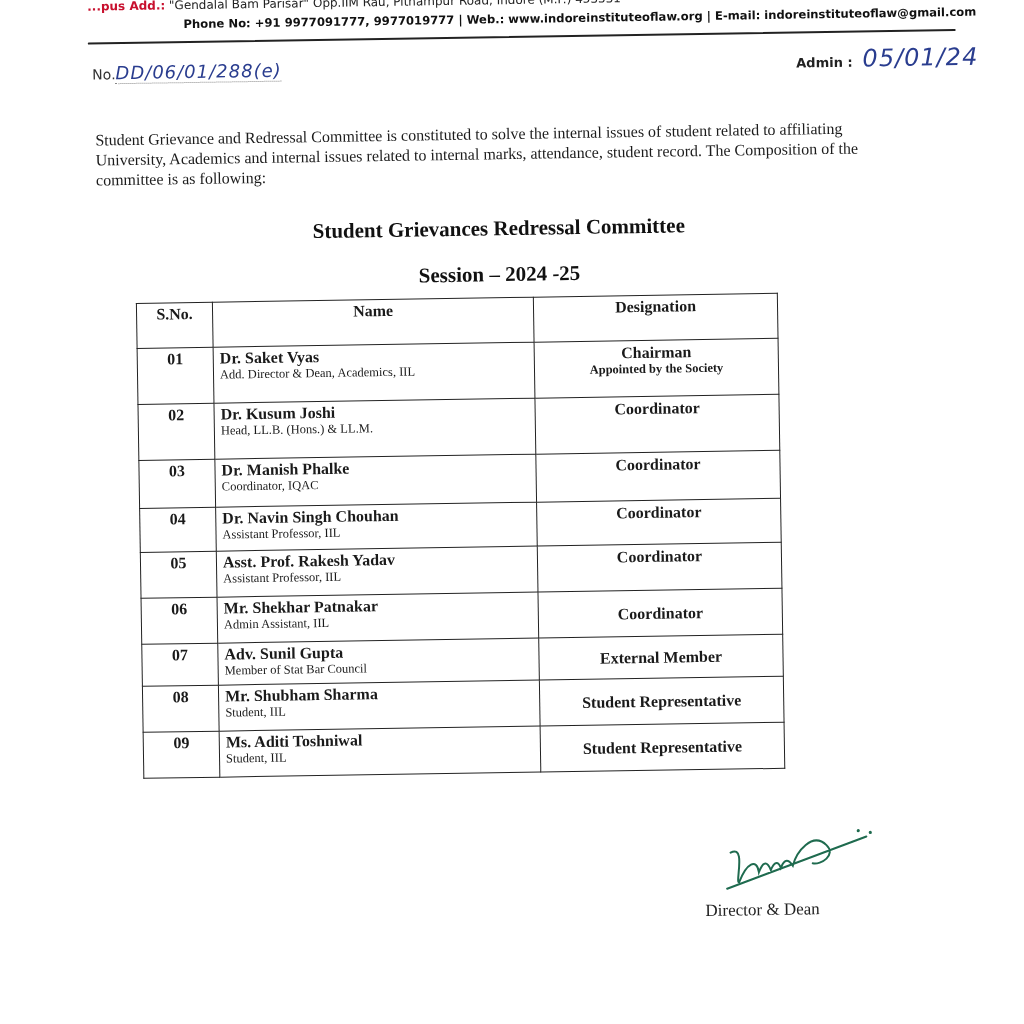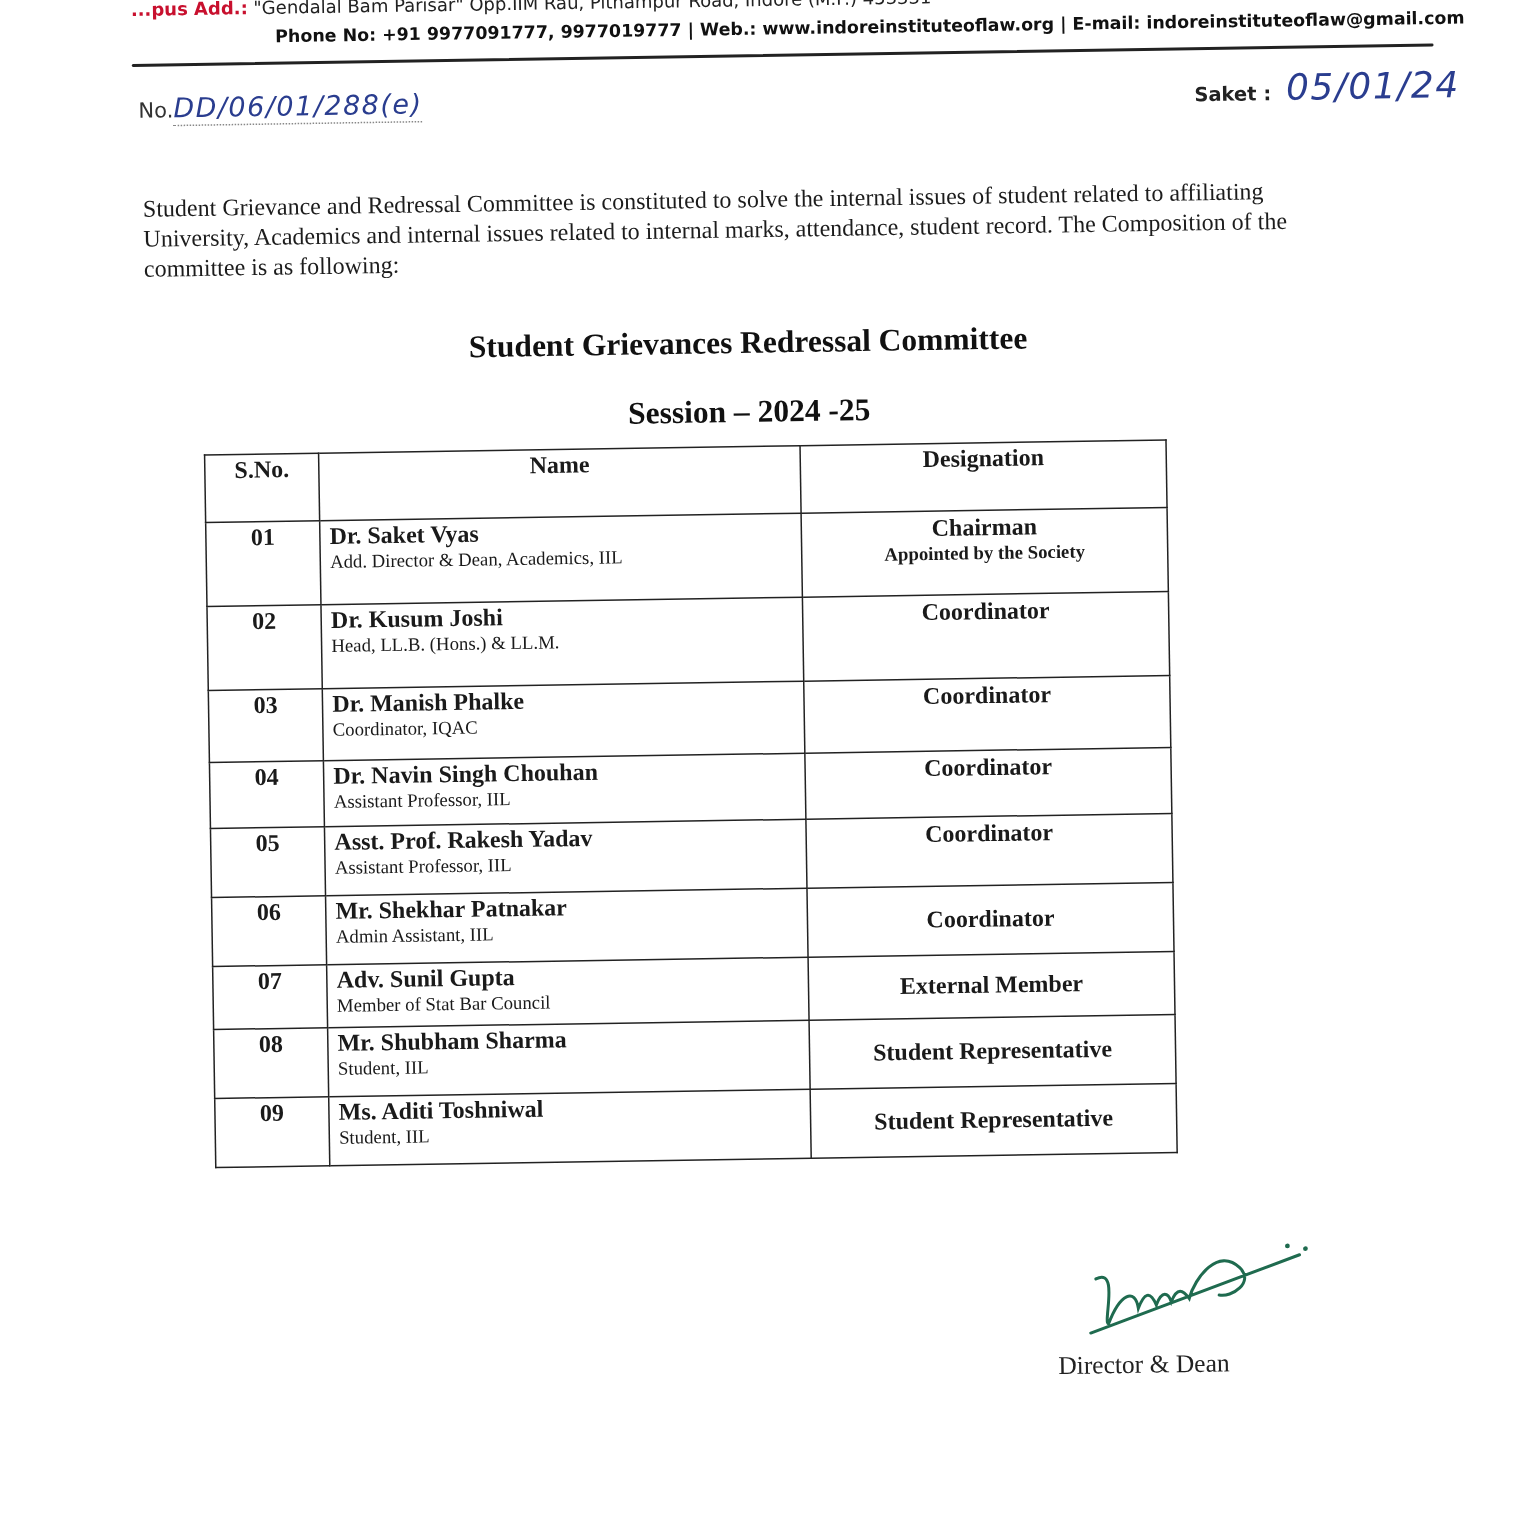--- a/index.html
+++ b/index.html
@@ -44,21 +44,21 @@
     <span>"Gendalal Bam Parisar" Opp.IIM Rau, Pithampur Road, Indore (M.P.) 453331</span>
   </div>
   <div class="hdr-line2">Phone No: +91 9977091777, 9977019777 | Web.: www.indoreinstituteoflaw.org | E-mail: indoreinstituteoflaw@gmail.com</div>
   <div class="hdr-rule"></div>
 
   <div class="ref-no">
     <span>No.</span><span class="hand">DD/06/01/288(e)</span>
   </div>
 
   <div class="date">
-    <span>Saket :</span><span class="hand">05/01/24</span>
+    <span>Admin :</span><span class="hand">05/01/24</span>
   </div>
 
   <div class="intro">Student Grievance and Redressal  Committee is constituted to solve the internal issues of student related to affiliating University, Academics and internal issues related to internal marks, attendance, student record. The Composition of the committee is as following:</div>
 
   <div class="title t1">Student Grievances Redressal Committee</div>
   <div class="title t2">Session – 2024 -25</div>
 
   <table class="committee">
     <thead>
       <tr>

